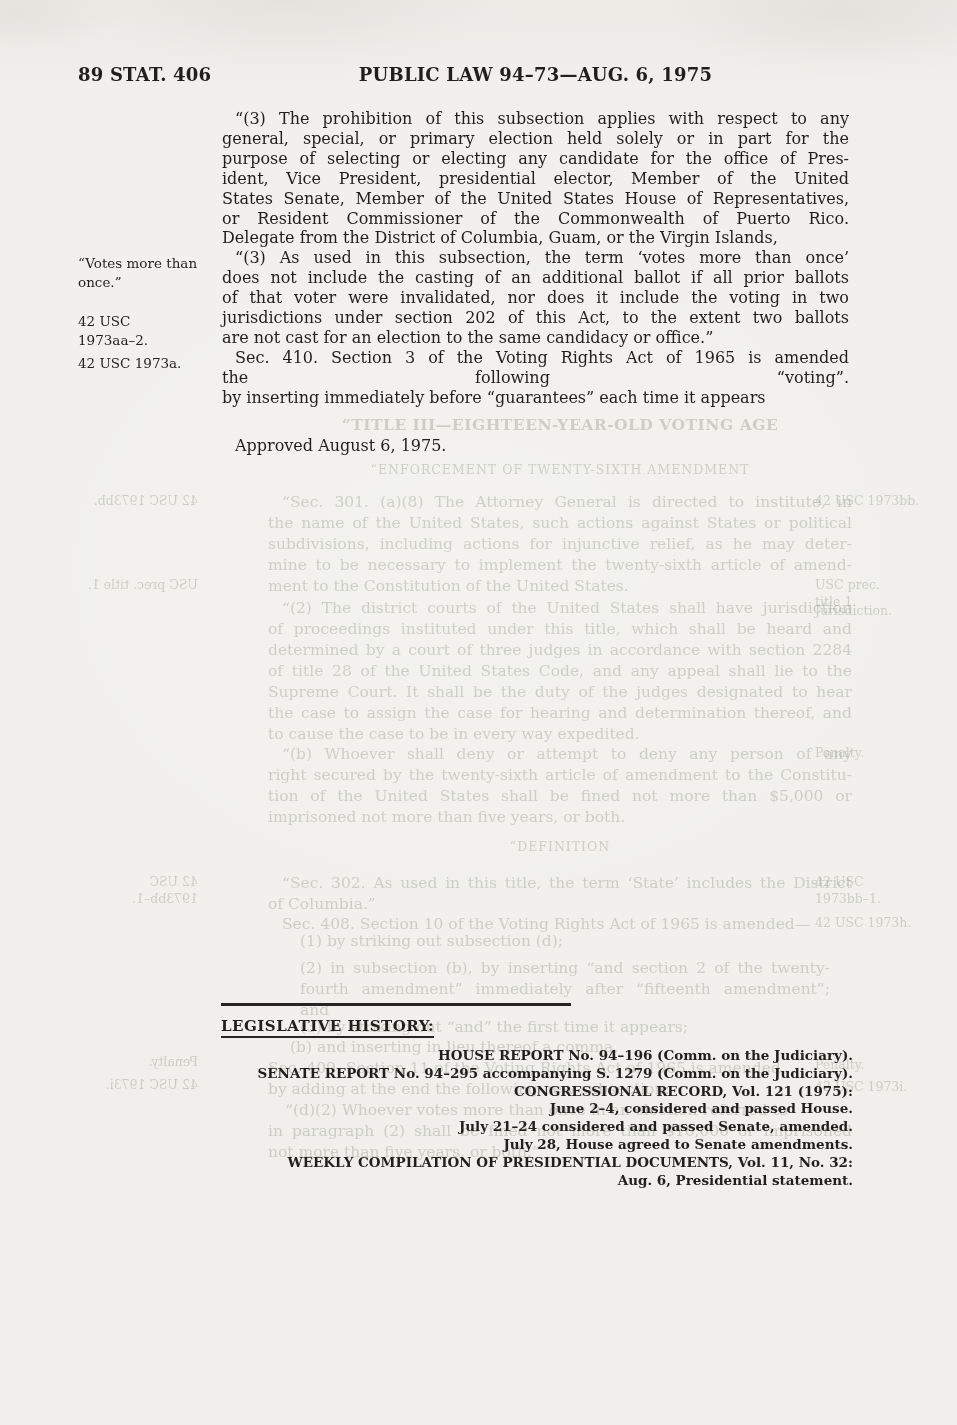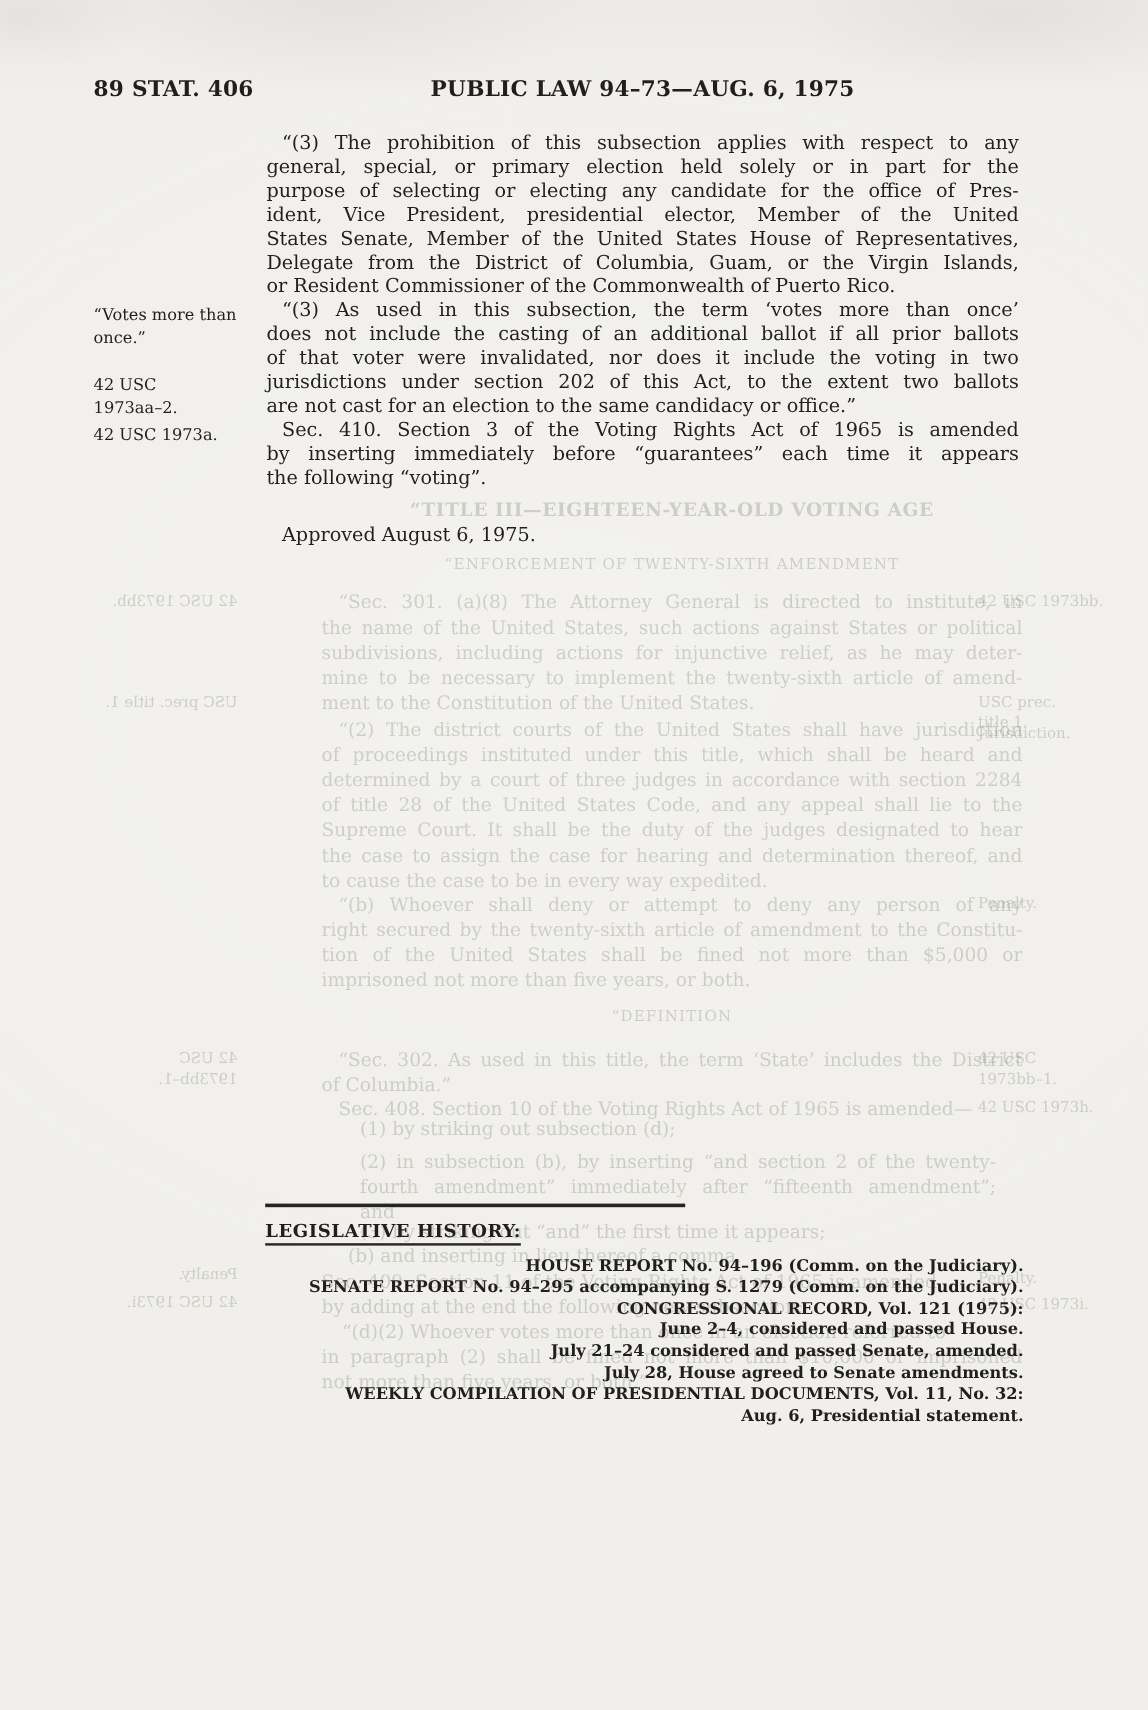--- a/index.html
+++ b/index.html
@@ -194,34 +194,34 @@
       </div>
     </div>
 
   <div class="body-col">
     <div class="para">
         <div class="bline">“(3) The prohibition of this subsection applies with respect to any</div>
         <div class="bline">general, special, or primary election held solely or in part for the</div>
         <div class="bline">purpose of selecting or electing any candidate for the office of Pres-</div>
         <div class="bline">ident, Vice President, presidential elector, Member of the United</div>
         <div class="bline">States Senate, Member of the United States House of Representatives,</div>
+        <div class="bline">or Resident Commissioner of the Commonwealth of Puerto Rico.</div>
         <div class="bline">Delegate from the District of Columbia, Guam, or the Virgin Islands,</div>
-        <div class="bline">or Resident Commissioner of the Commonwealth of Puerto Rico.</div>
       </div>
     <div class="para">
         <div class="bline">“(3) As used in this subsection, the term ‘votes more than once’</div>
         <div class="bline">does not include the casting of an additional ballot if all prior ballots</div>
         <div class="bline">of that voter were invalidated, nor does it include the voting in two</div>
         <div class="bline">jurisdictions under section 202 of this Act, to the extent two ballots</div>
         <div class="bline">are not cast for an election to the same candidacy or office.”</div>
       </div>
     <div class="para">
         <div class="bline">Sec. 410. Section 3 of the Voting Rights Act of 1965 is amended</div>
+        <div class="bline">the following “voting”.</div>
         <div class="bline">by inserting immediately before “guarantees” each time it appears</div>
-        <div class="bline">the following “voting”.</div>
       </div>
     <div class="approved">Approved August 6, 1975.</div>
   </div>
 
   <div class="lh">
     <div class="lh-rule"></div>
     <div class="lh-heading">LEGISLATIVE HISTORY:</div>
     <div class="lh-list">
         <div class="bline">HOUSE REPORT No. 94–196 (Comm. on the Judiciary).</div>
         <div class="bline">SENATE REPORT No. 94–295 accompanying S. 1279 (Comm. on the Judiciary).</div>

